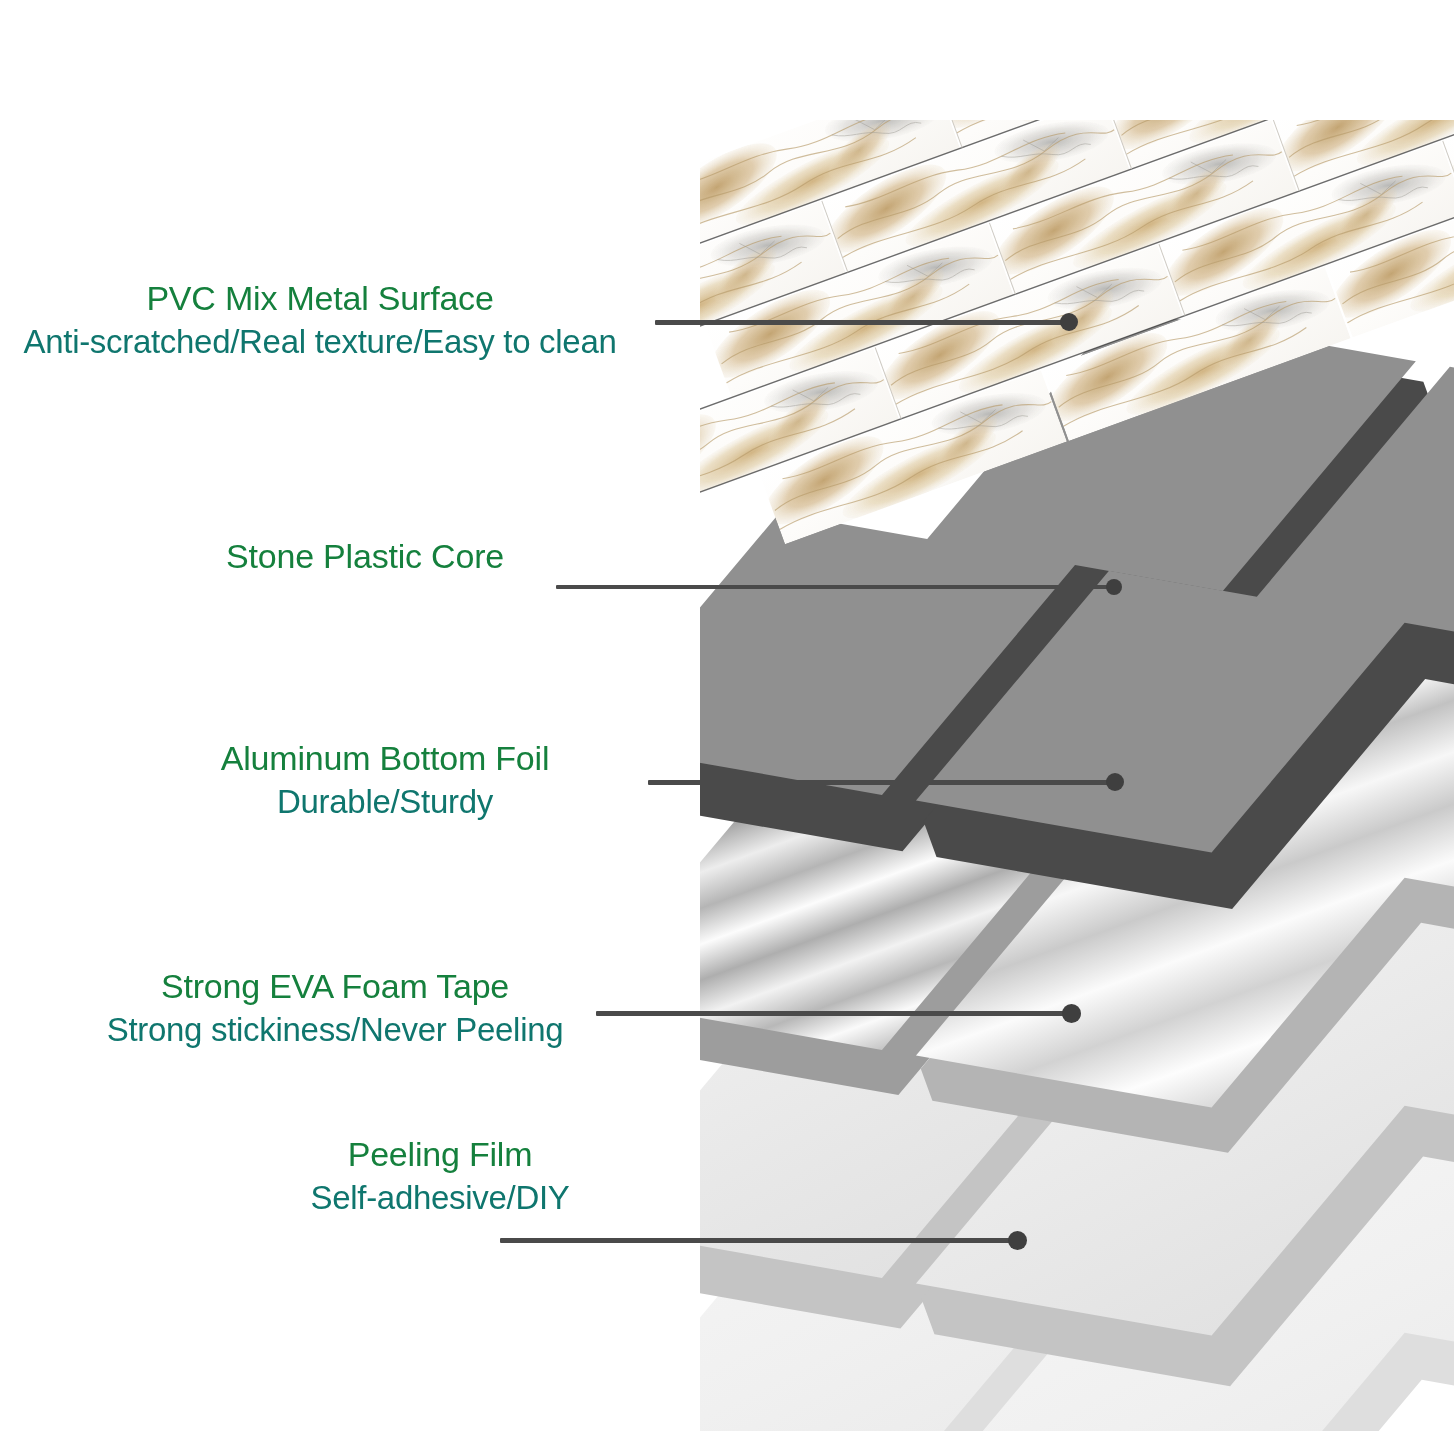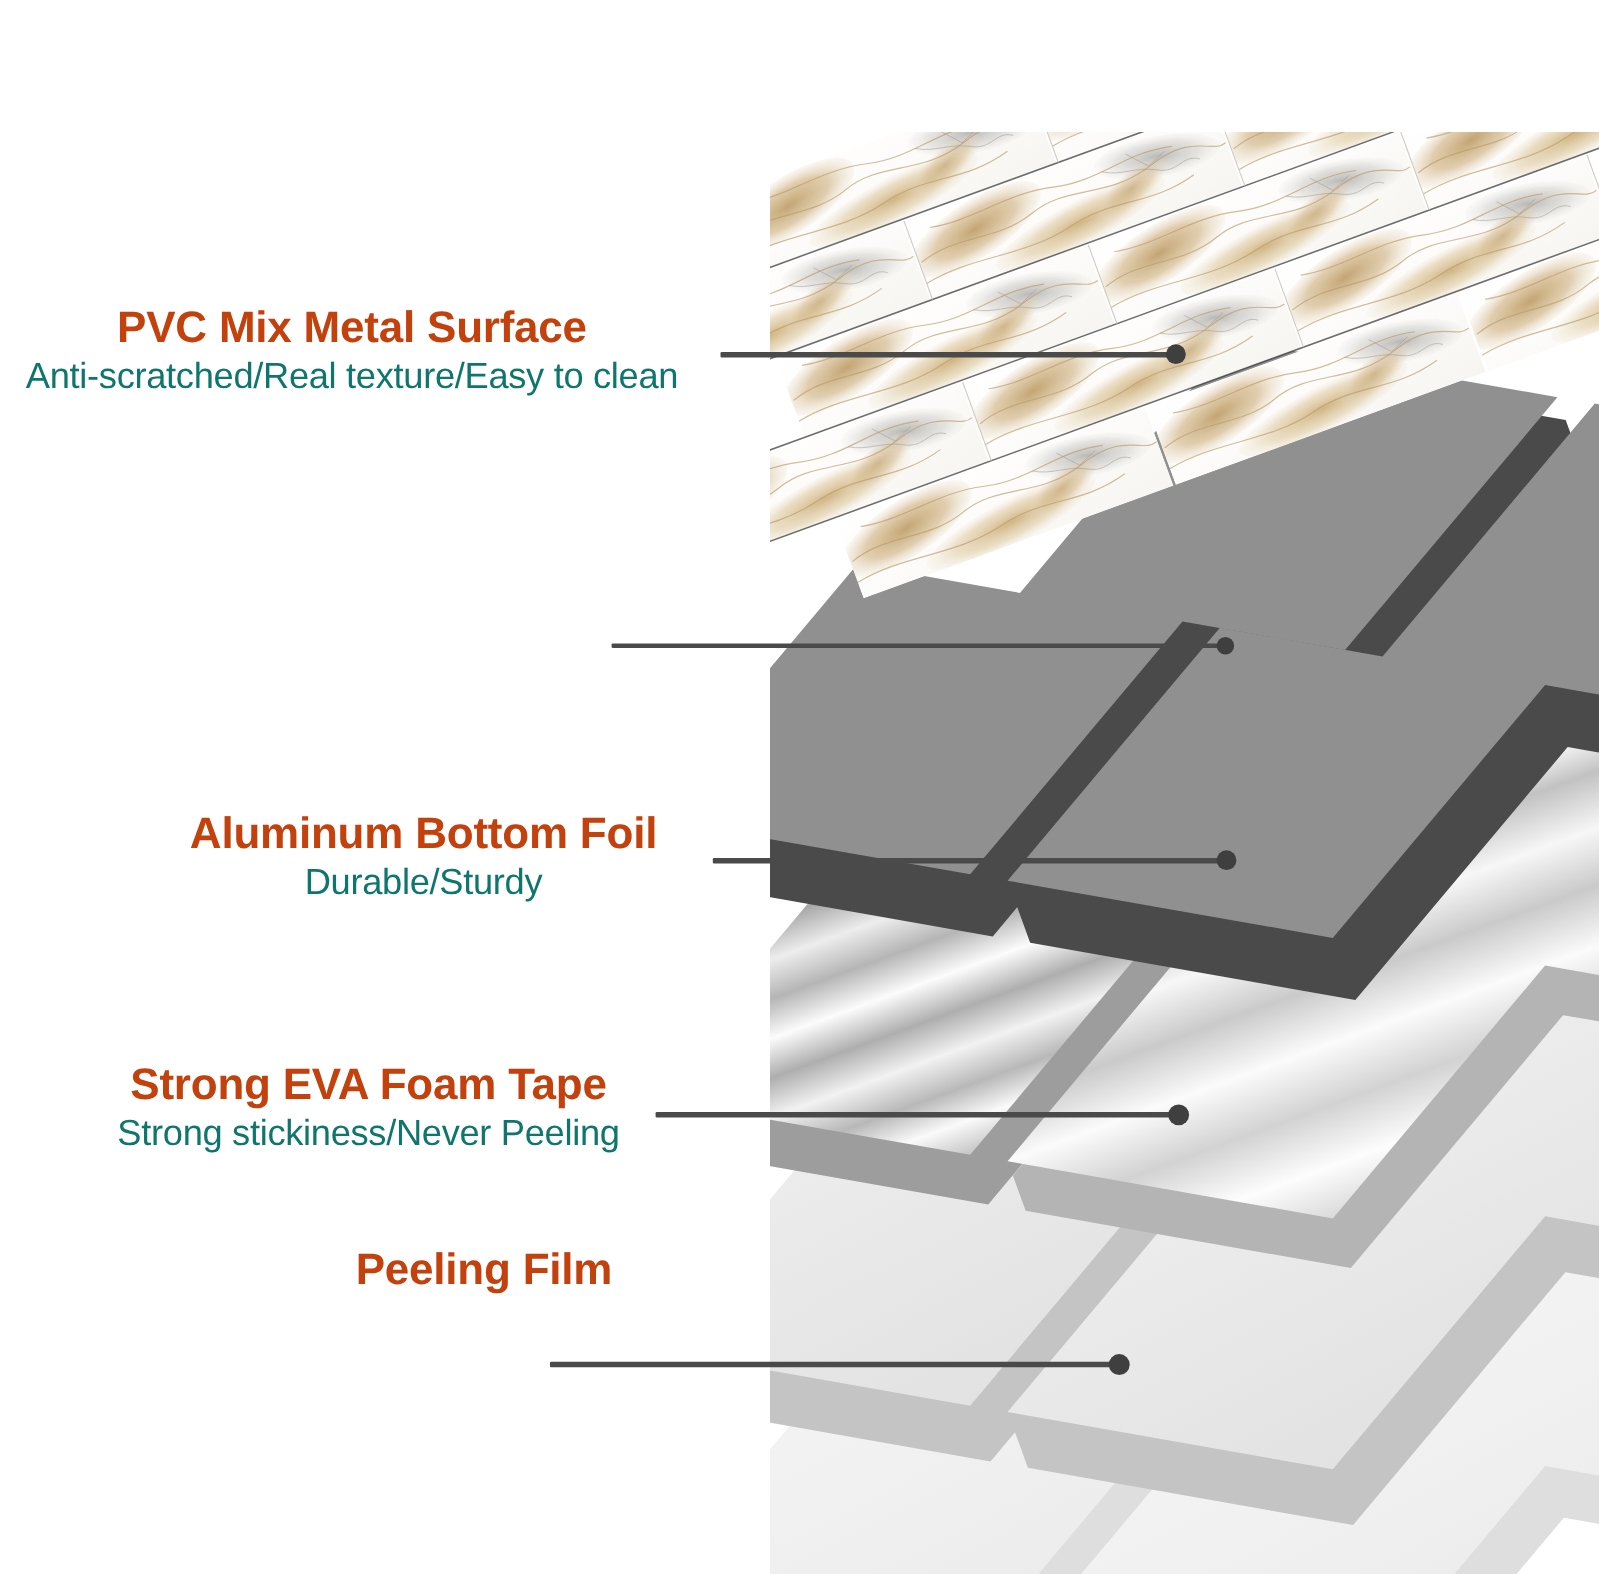--- a/index.html
+++ b/index.html
@@ -47,26 +47,26 @@
     pointer-events: none;
   }
   .stack svg { display: block; }
 
   
   .callout {
     position: absolute;
     color: #111111;
   }
   .callout .title {
-    font-size: 40px;
-    font-weight: 700;
+    font-size: 34px;
+    font-weight: 400;
     line-height: 46px;
     letter-spacing: -0.2px;
     white-space: nowrap;
-    color: #c2410c;
+    color: #15803d;
   }
   .callout .subtitle {
     font-size: 33px;
     font-weight: 300;
     line-height: 42px;
     letter-spacing: -0.3px;
     white-space: nowrap;
     color: #0f766e;
   }
   .callout.center { text-align: center; }
@@ -339,29 +339,31 @@
 
   <div class="leader l5"></div>
   <div class="leader-dot d5"></div>
 
   <div class="callout c1 center">
     <div class="title">PVC Mix Metal Surface</div>
     <div class="subtitle">Anti-scratched/Real texture/Easy to clean</div>
   </div>
 
   <div class="callout c2 center">
+    <div class="title">Stone Plastic Core</div>
   </div>
 
   <div class="callout c4 center">
     <div class="title">Strong EVA Foam Tape</div>
     <div class="subtitle">Strong stickiness/Never Peeling</div>
   </div>
 
   <div class="callout c3 center">
     <div class="title">Aluminum Bottom Foil</div>
     <div class="subtitle">Durable/Sturdy</div>
   </div>
 
   <div class="callout c5 center">
     <div class="title">Peeling Film</div>
+    <div class="subtitle">Self-adhesive/DIY</div>
   </div>
 
 </div>
 
 </body></html>

